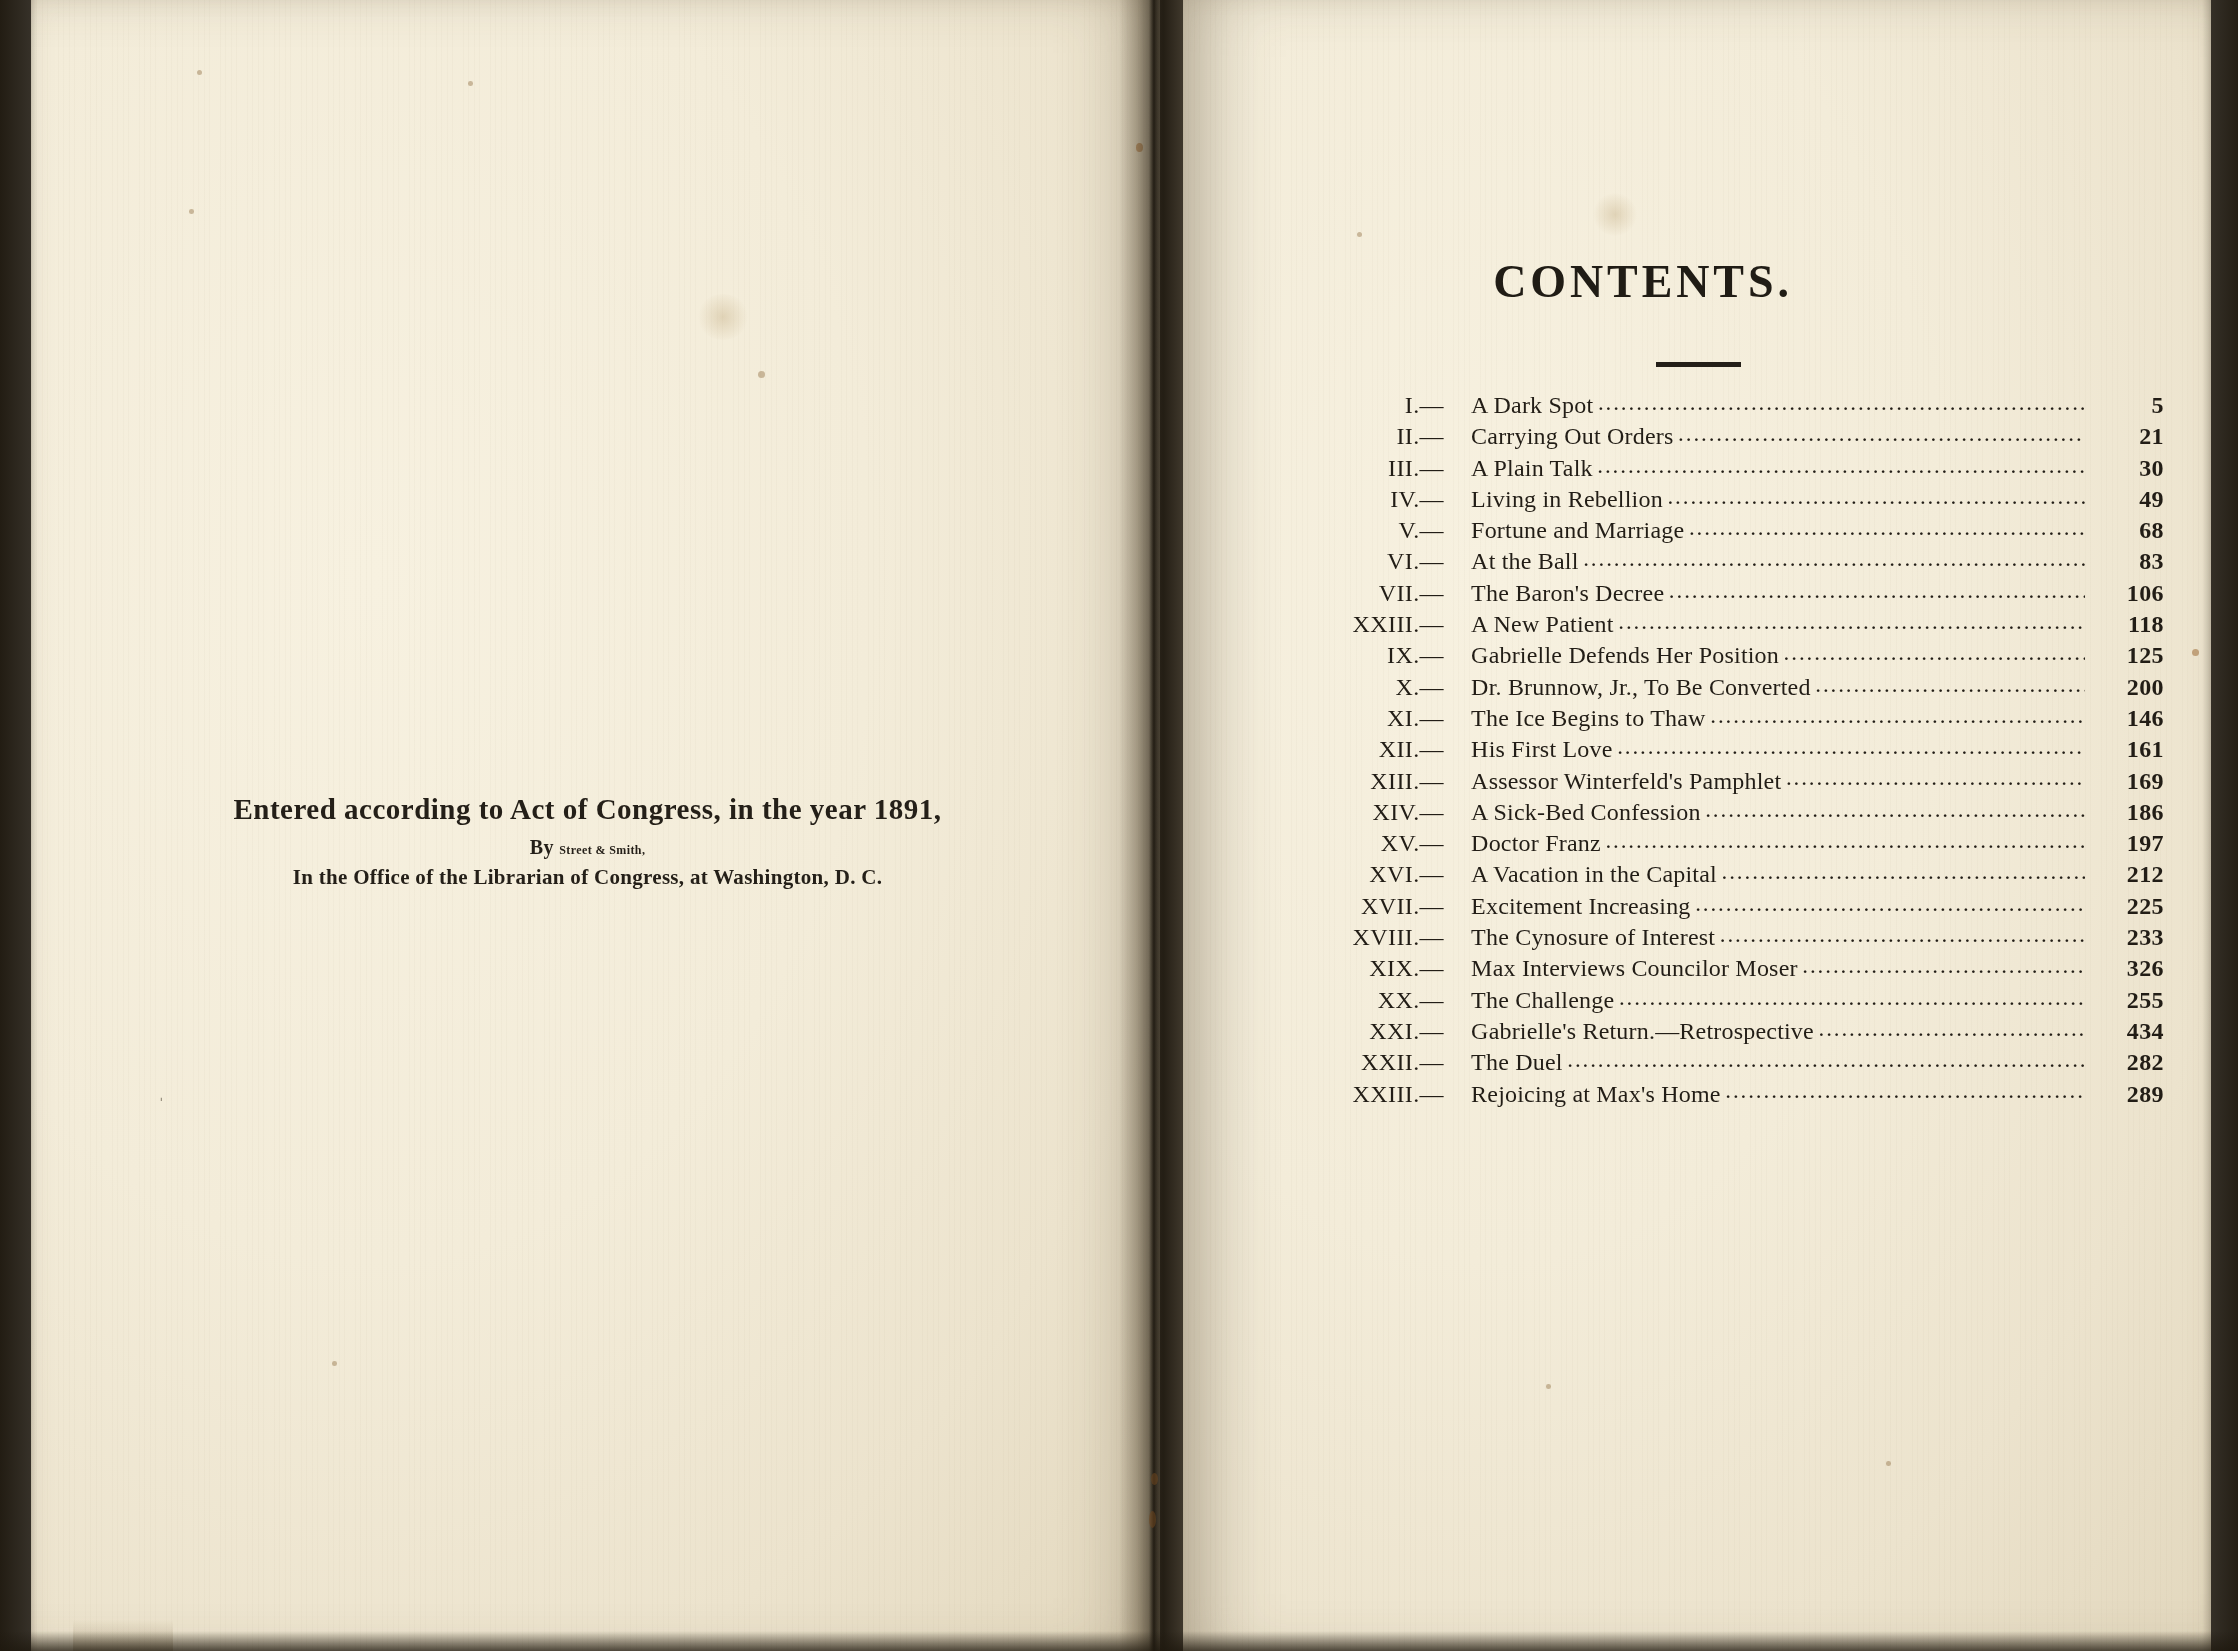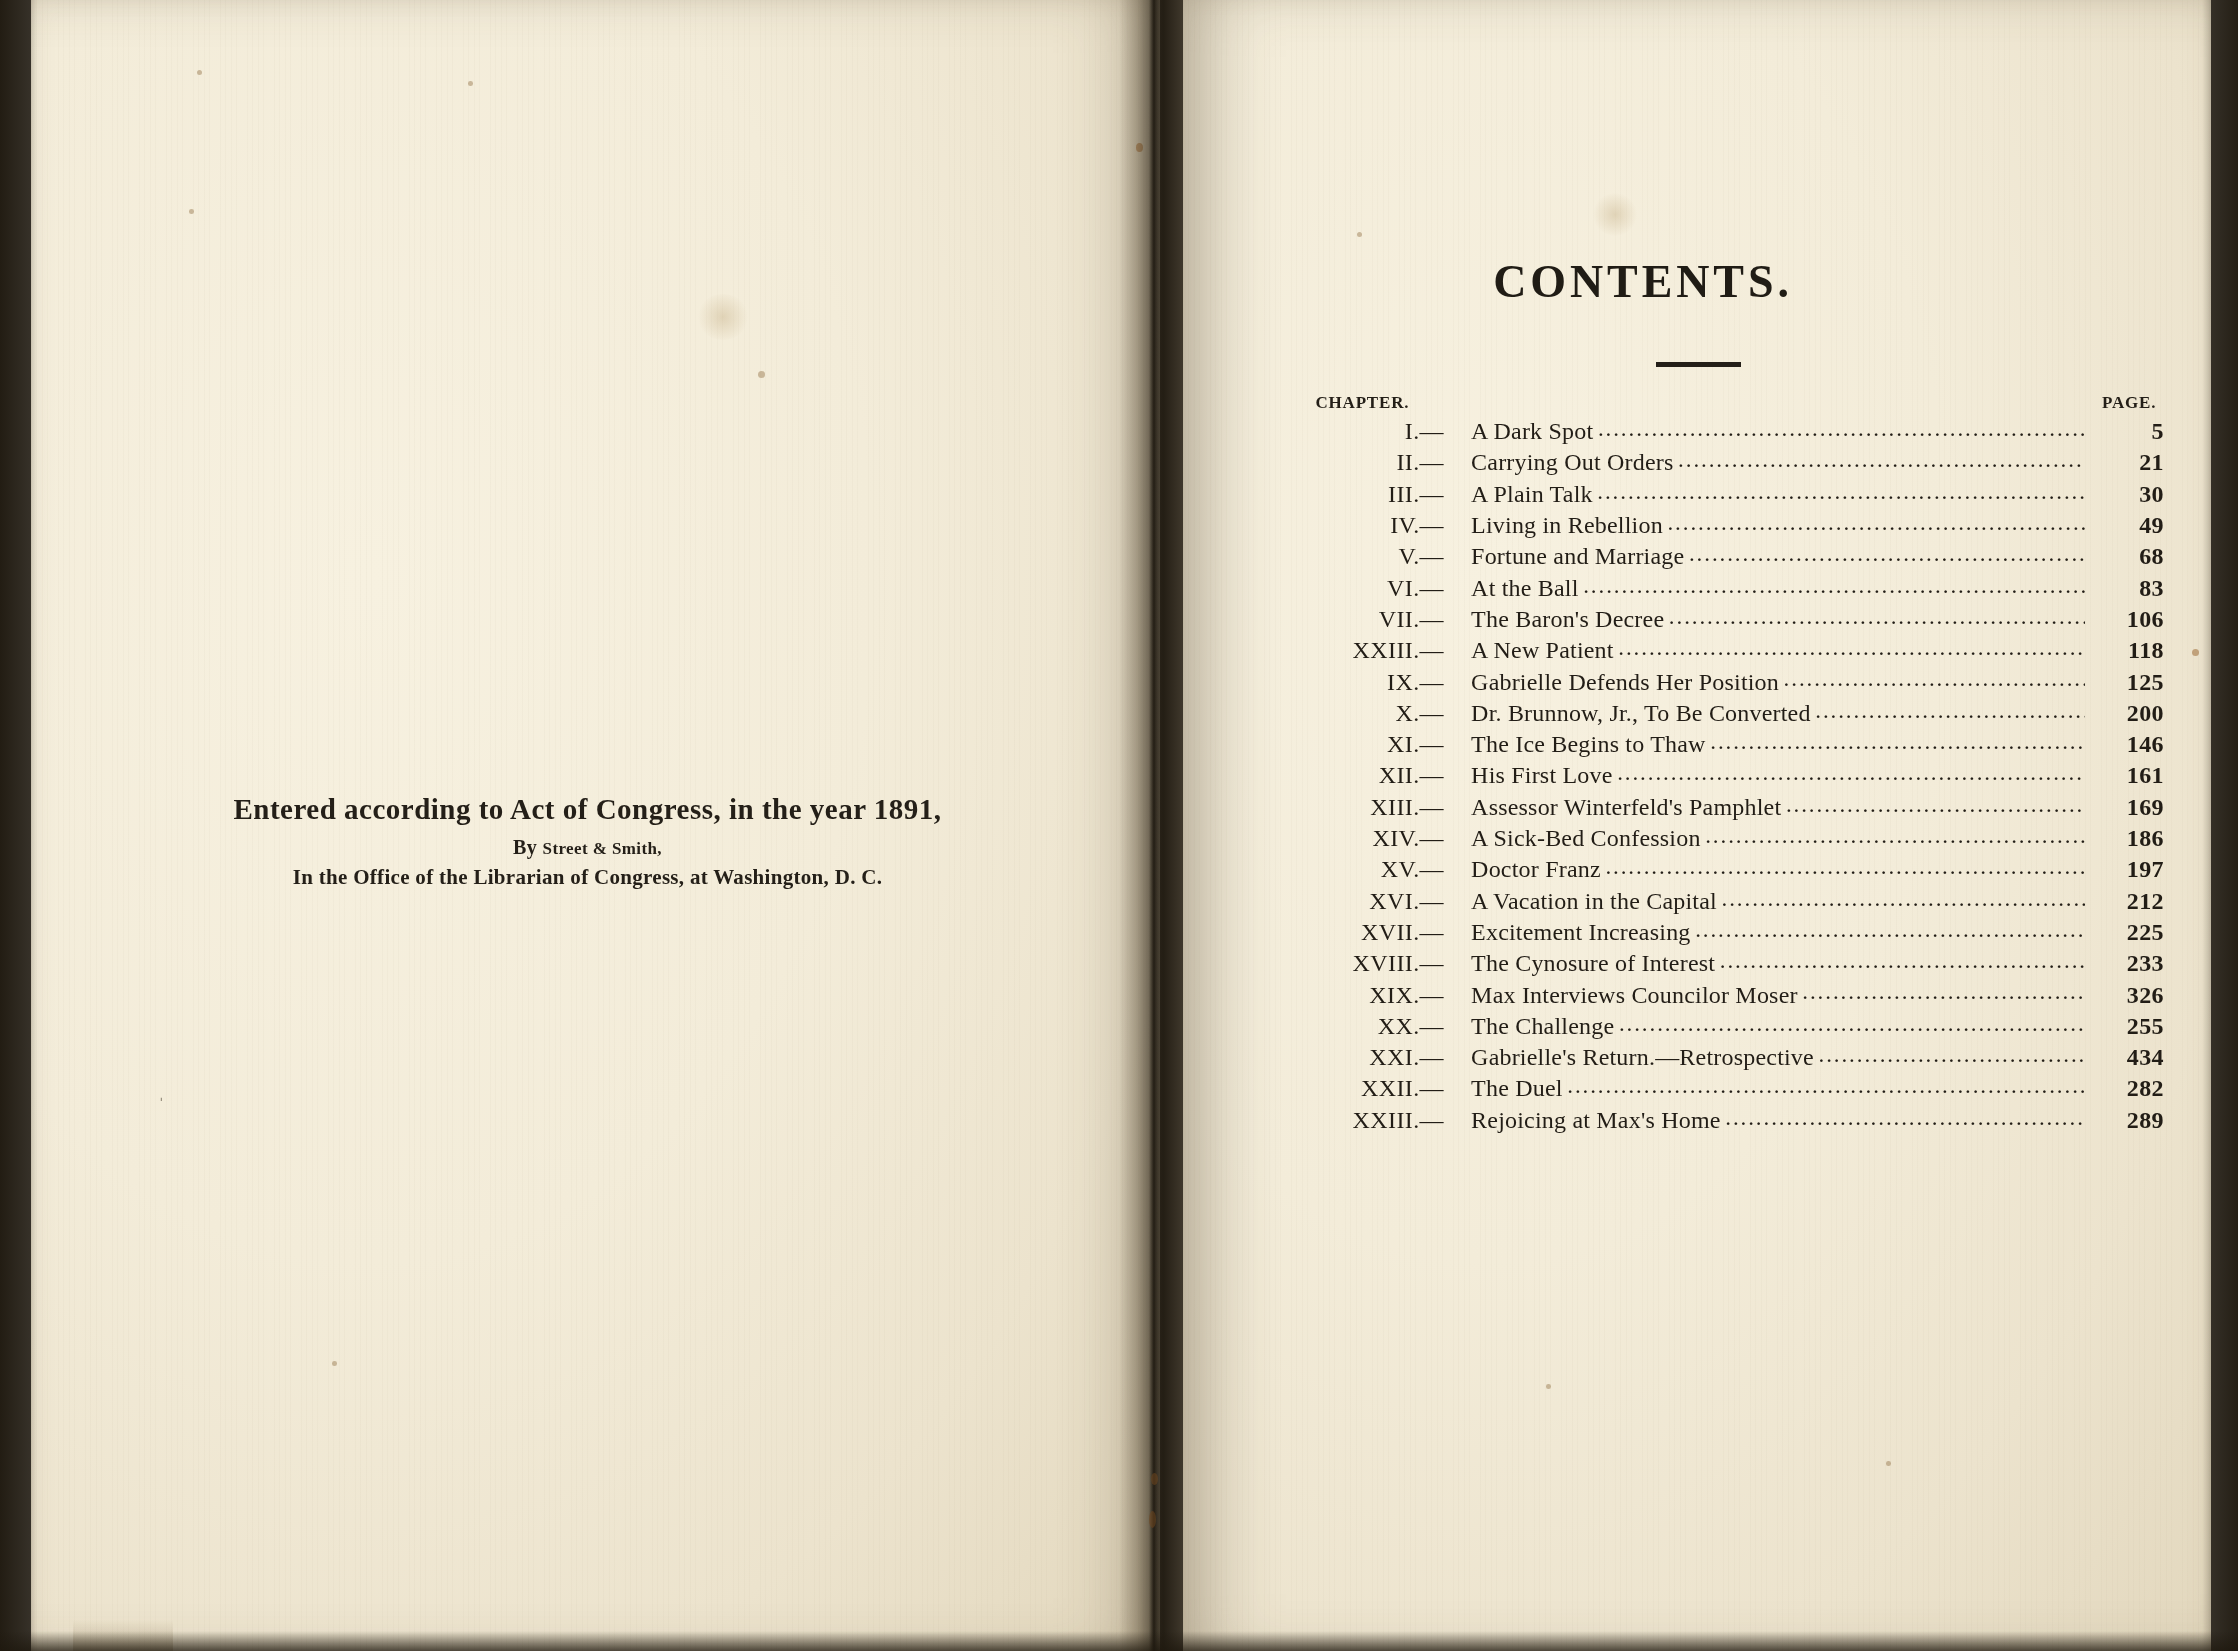--- a/index.html
+++ b/index.html
@@ -101,21 +101,21 @@
   .copyright .line1 {
     font-size: 29px;
     letter-spacing: 0.5px;
     font-weight: 600;
   }
   .copyright .line2 {
     font-size: 20px;
     letter-spacing: 0.4px;
     font-weight: 600;
   }
-  .copyright .line2 .sc { font-size: 17px; }
+  .copyright .line2 .sc { font-size: 12px; }
   .copyright .line3 {
     font-size: 21px;
     letter-spacing: 0.3px;
     font-weight: 600;
   }
 
   
   .contents-title {
     position: absolute;
     left: 1183px;
@@ -252,24 +252,20 @@
   <div class="stain" style="left:1592px; top:193px; width:46px; height:43px;"></div>
   <div class="speck" style="left:1357px; top:232px; width:5.4px; height:5.4px;"></div>
   <div class="speck" style="left:2192px; top:649px; width:7px; height:7px; background:rgba(150,95,40,0.5);"></div>
   <div class="speck" style="left:1546px; top:1384px; width:4.6px; height:4.6px;"></div>
   <div class="speck" style="left:1886px; top:1461px; width:4.6px; height:4.6px;"></div>
 
   <div class="contents-title">CONTENTS.</div>
   <div class="rule"></div>
 
   <div class="toc">
-    <div class="toc-head">
-      <span class="ch">CHAPTER.</span>
-      <span class="pg">PAGE.</span>
-    </div>
     <div id="toc-rows">
         <div class="toc-row">
           <span class="toc-num">I.—</span>
           <span class="toc-label">A Dark Spot</span>
           <span class="toc-dots">..........................................................................................</span>
           <span class="toc-page">5</span>
         </div>
         <div class="toc-row">
           <span class="toc-num">II.—</span>
           <span class="toc-label">Carrying Out Orders</span>

